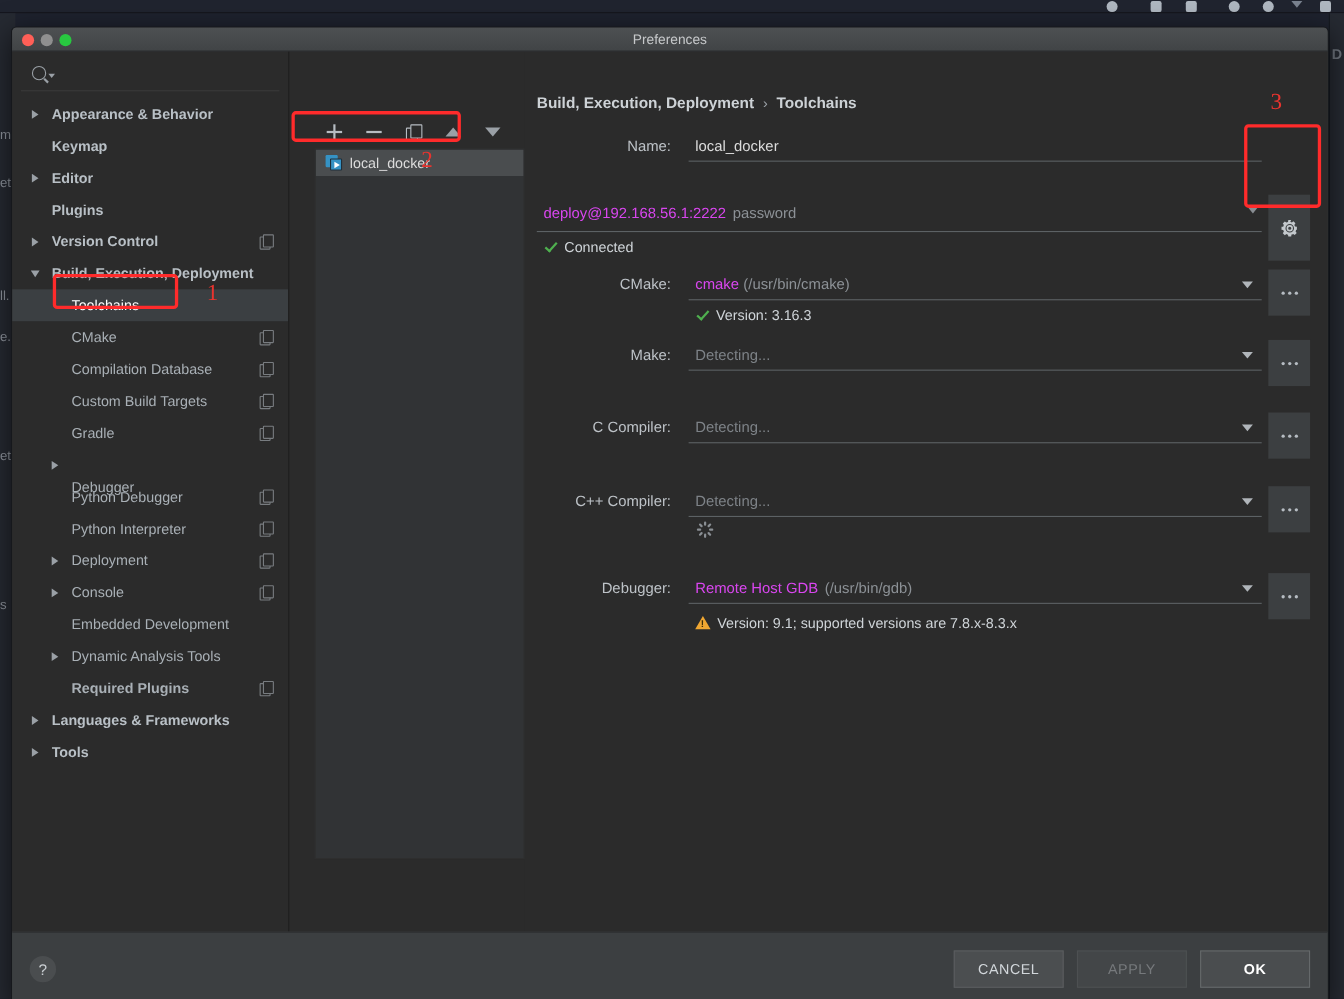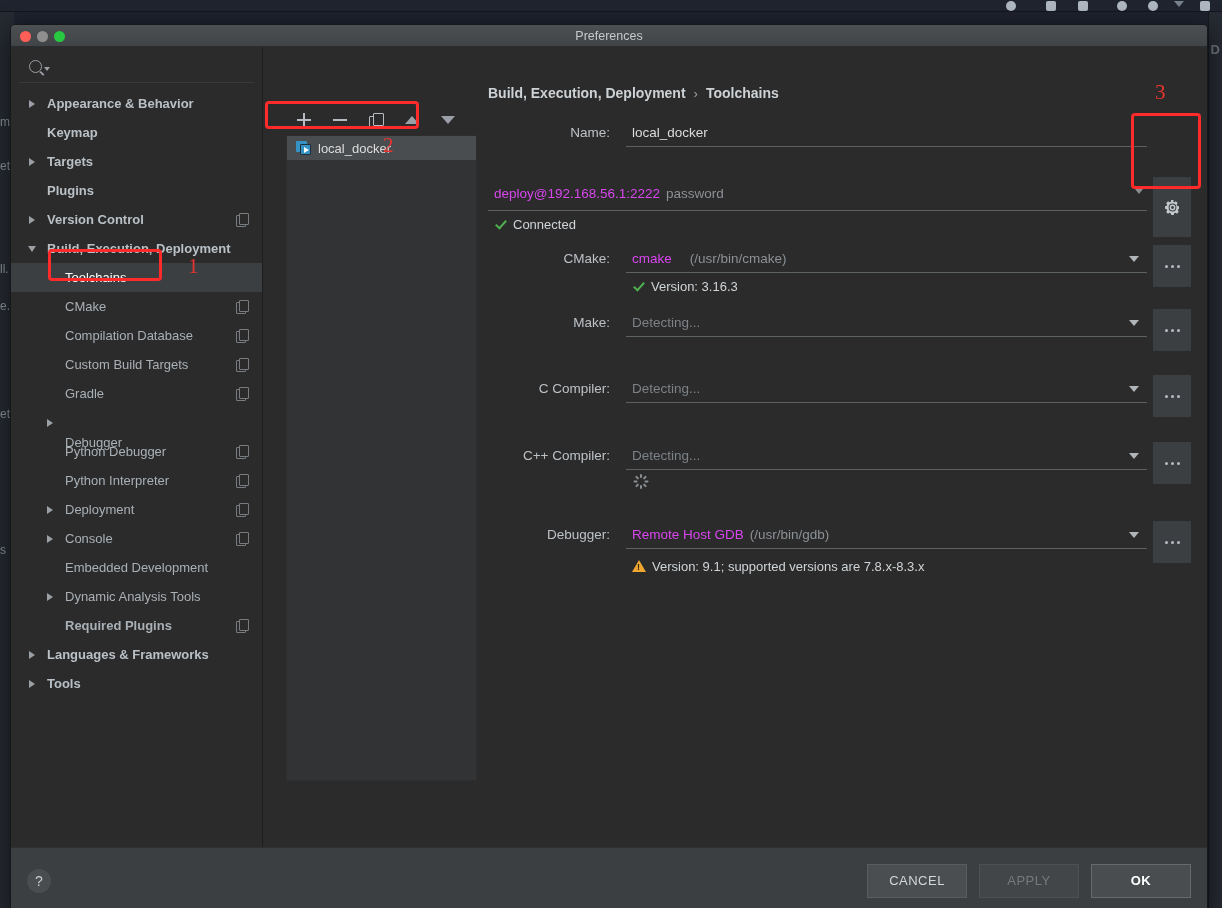--- a/index.html
+++ b/index.html
@@ -482,21 +482,21 @@
             <span class="tree-label" style="margin-left: 6px;">Appearance &amp; Behavior</span>
           </div>
           <div class="tree-item bold">
             <span class="tree-arrow" style="margin-left: 12px;"></span>
             <span class="tree-label" style="margin-left: 6px;">Keymap</span>
           </div>
           <div class="tree-item bold">
             <span class="tree-arrow" style="margin-left: 12px;">
               <i class="ar-right"></i>
             </span>
-            <span class="tree-label" style="margin-left: 6px;">Targets</span>
+            <span class="tree-label" style="margin-left: 6px;">Editor</span>
           </div>
           <div class="tree-item bold">
             <span class="tree-arrow" style="margin-left: 12px;"></span>
             <span class="tree-label" style="margin-left: 6px;">Plugins</span>
           </div>
           <div class="tree-item bold">
             <span class="tree-arrow" style="margin-left: 12px;">
               <i class="ar-right"></i>
             </span>
             <span class="tree-label" style="margin-left: 6px;">Version Control</span>
@@ -665,21 +665,21 @@
               </svg>
             </span>
           </div>
         </div>
 
         <div class="frow" style="margin-top:8px">
           <div class="flabel">CMake:</div>
           <div class="fctl">
             <div class="field">
               <span class="strong">cmake</span>
-              <span class="muted" style="margin-left:18px">(/usr/bin/cmake)</span>
+              <span class="muted" style="margin-left:4px">(/usr/bin/cmake)</span>
               <span class="combo-caret"></span>
             </div>
             <div class="status">
               <span class="check"></span>
               <span>Version: 3.16.3</span>
             </div>
           </div>
           <div class="side-btn" style="align-self:flex-start">
             <span class="dots">
                 <i></i>

